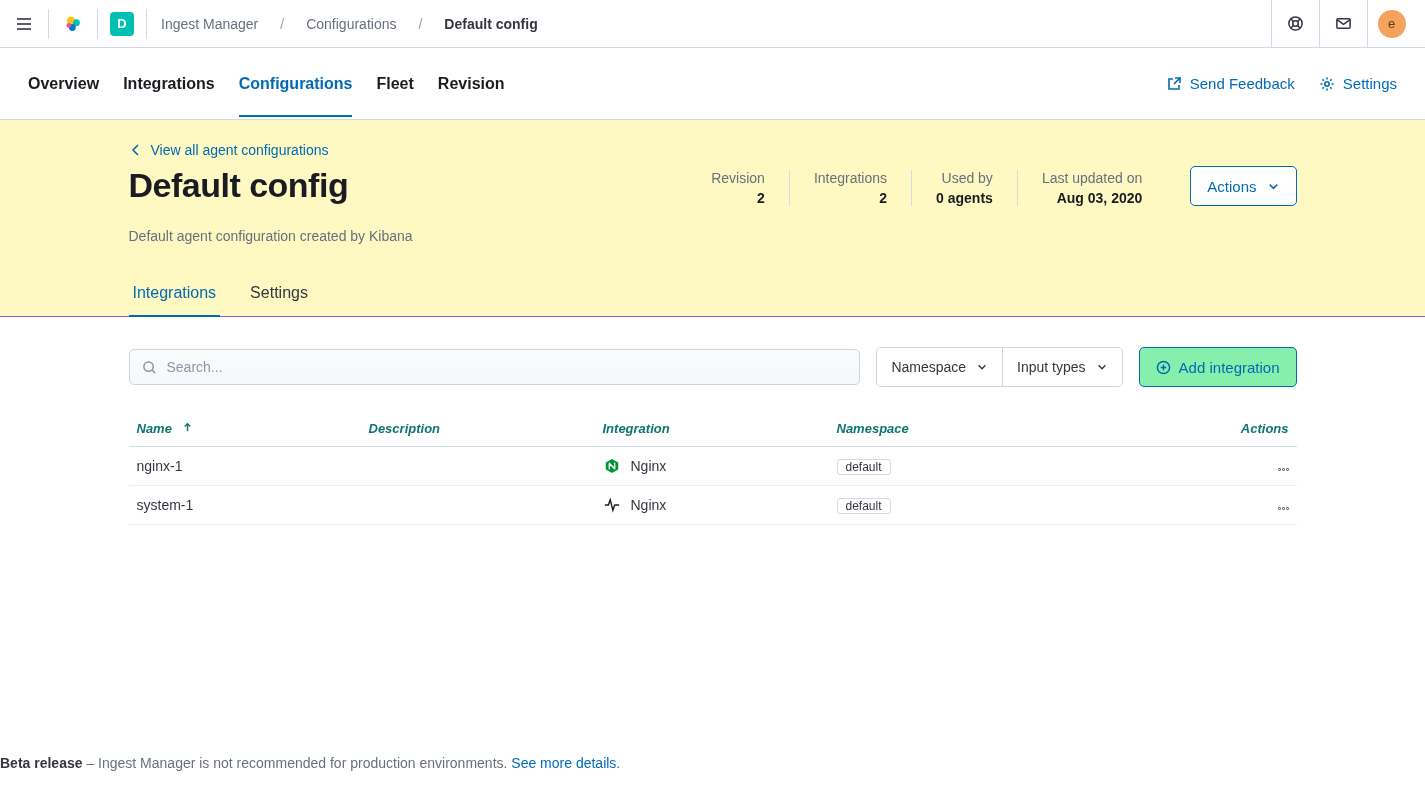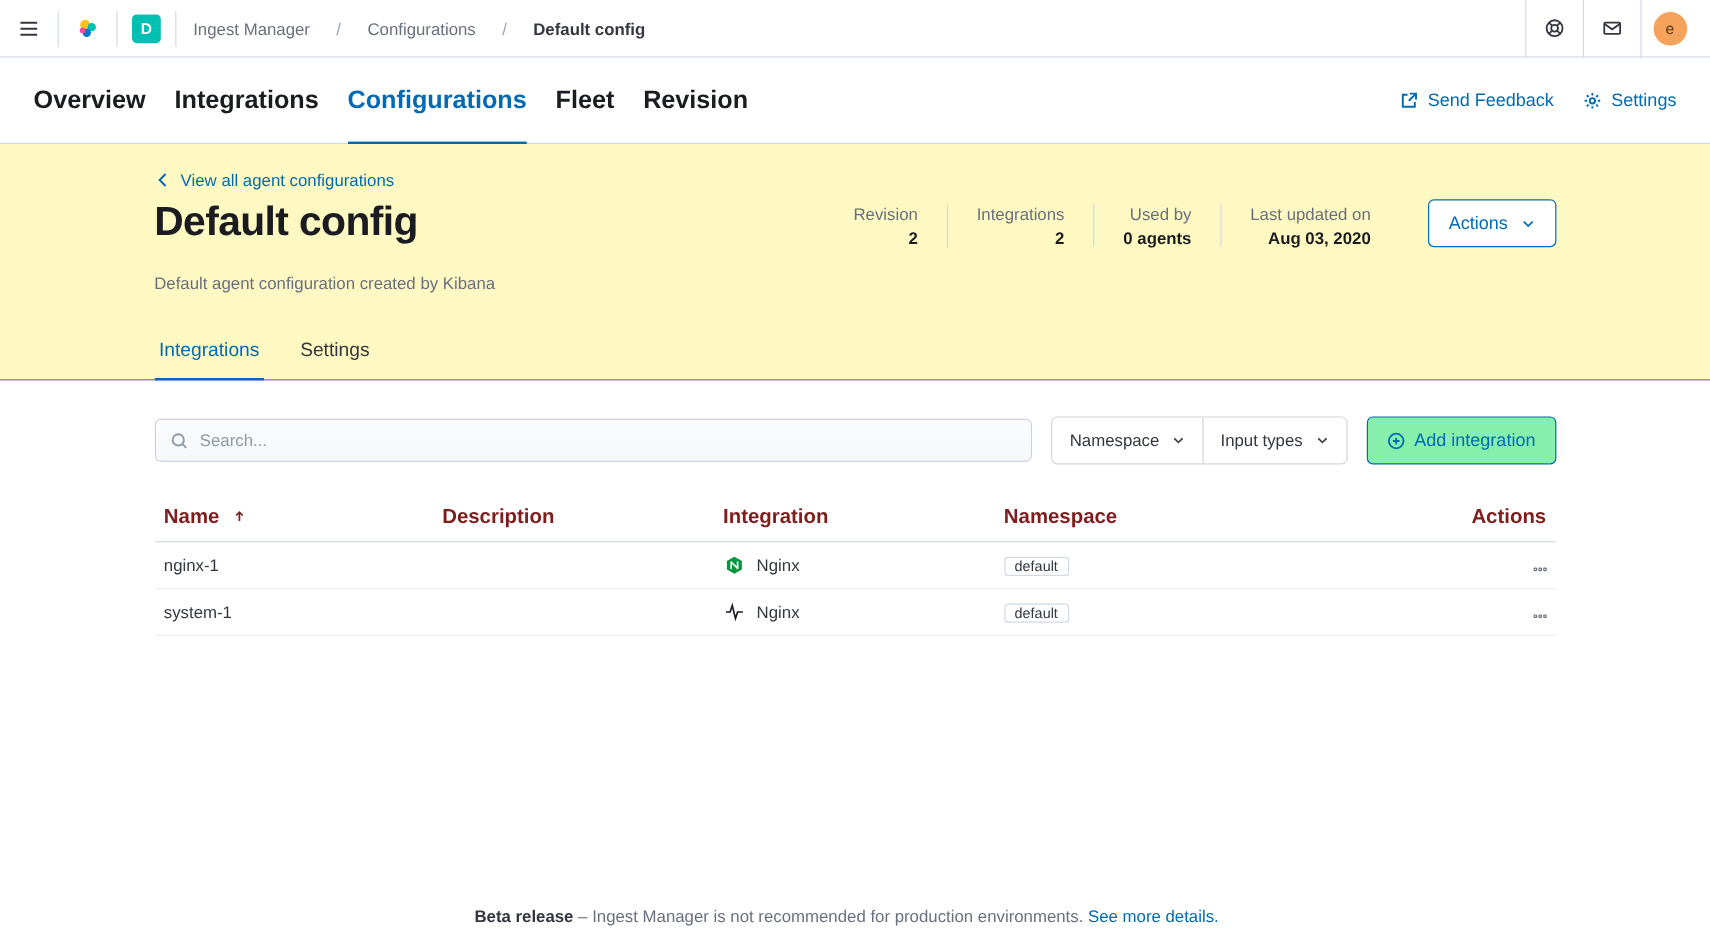--- a/index.html
+++ b/index.html
@@ -78,21 +78,21 @@
   
   .nav {
     height: 72px;
     border-bottom: 1px solid #d3dae6;
     display: flex;
     align-items: center;
     padding: 0 28px;
   }
   .nav-tabs { display: flex; gap: 24px; }
   .nav-tab {
-    font-size: 21px;
+    font-size: 16px;
     font-weight: 600;
     color: #1a1c21;
     padding: 24px 0 22px 0;
     cursor: pointer;
   }
   .nav-tab.active {
     color: #006bb4;
     border-bottom: 2px solid #006bb4;
   }
   .nav-right {
@@ -244,25 +244,26 @@
   }
 
   
   .table {
     width: 100%;
     margin-top: 24px;
     border-collapse: collapse;
   }
   .table th {
     text-align: left;
-    font-size: 17px;
+    font-size: 13px;
     font-weight: 600;
-    color: #7f1d1d;
+    color: #0f766e;
     padding: 10px 8px 10px 8px;
     border-bottom: 1px solid #d3dae6;
+    font-style: italic;
   }
   .table th.actions-col { text-align: right; }
   .table td {
     font-size: 14px;
     padding: 10px 8px;
     border-bottom: 1px solid #eceff4;
     vertical-align: middle;
   }
   .sort-icon { margin-left: 6px; }
   .integration-cell { display: flex; align-items: center; gap: 10px; }
@@ -287,21 +288,21 @@
   }
   .row-actions span {
     display:inline-block;width:3px;height:3px;border:1px solid #69707d;margin-left:1px;border-radius:1px;
   }
 
   
   .footer {
     position: fixed;
     bottom: 18px;
     left: 0; right: 14px;
-    text-align: center;
+    text-align: left;
     font-size: 14px;
     color: #69707d;
   }
   .footer .bold { color: #343741; font-weight: 700; }
   .footer .link { color: #006bb4; cursor: pointer; }
 
   svg { stroke: currentColor; fill: none; stroke-width: 1.6; }
 </style>
 </head>
 <body>

